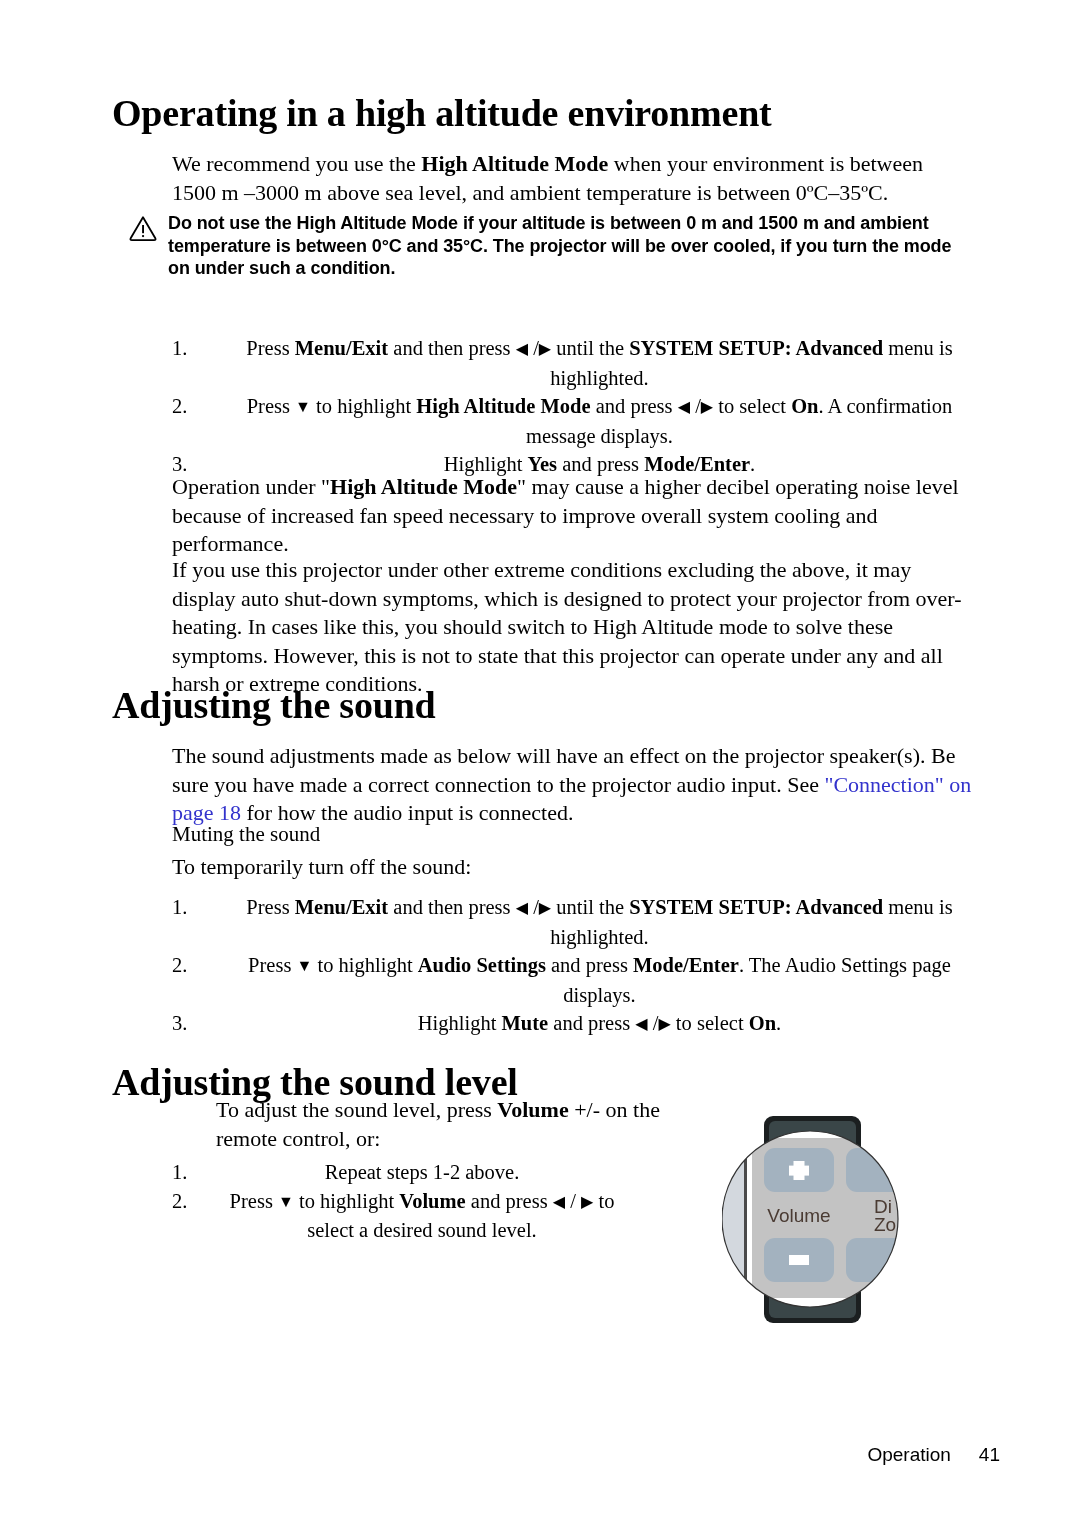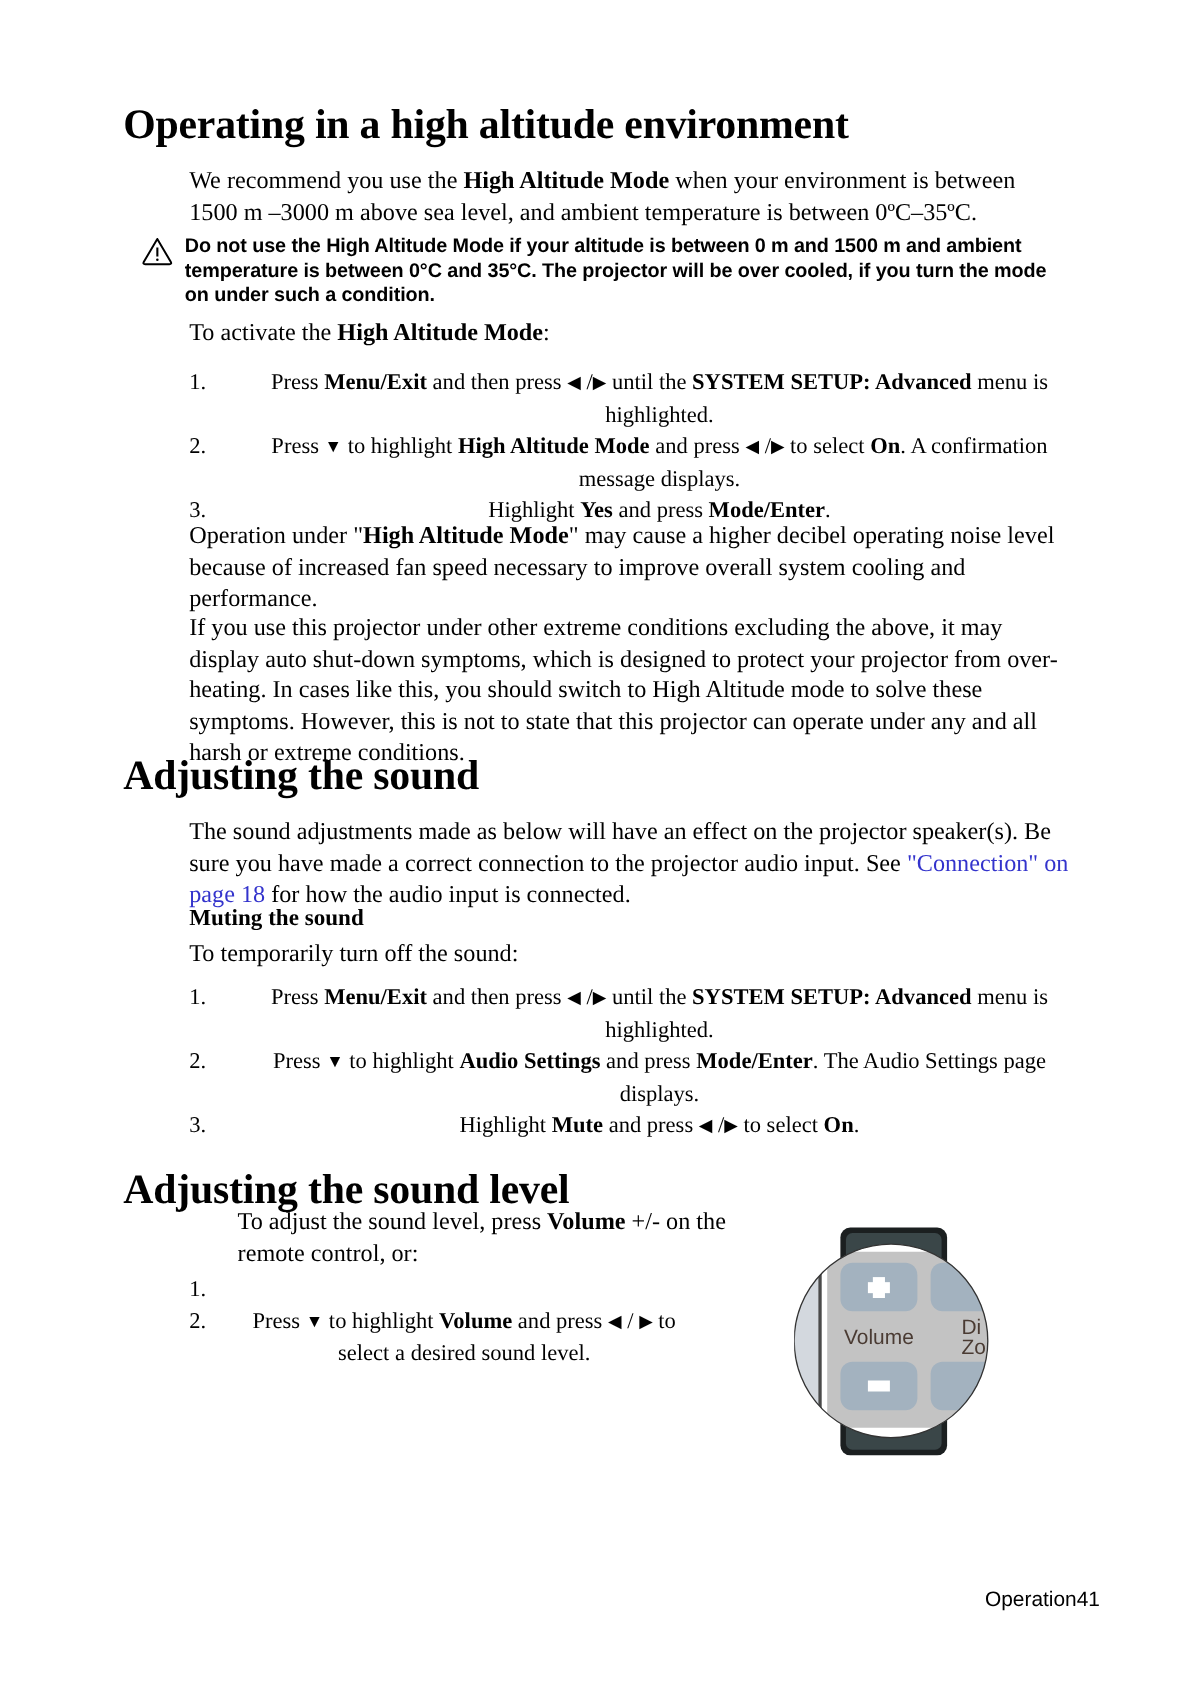--- a/index.html
+++ b/index.html
@@ -94,21 +94,21 @@
     text-align: left;
   }
   .step-body { flex: 1 1 auto; text-align: center; }
   .arrow { font-size: 16px; vertical-align: 1px; letter-spacing: 0; }
 
   
   .subhead {
     position: absolute;
     left: 172px;
     font-family: "Liberation Serif", serif;
-    font-weight: bold;
+    font-weight: normal;
     font-size: 21px;
   }
 
   
   .remote-fig {
     position: absolute;
     left: 722px;
     top: 1112px;
     width: 200px;
     height: 215px;
@@ -118,21 +118,21 @@
   .footer {
     position: absolute;
     left: 0;
     top: 1444px;
     width: 1000px;
     text-align: right;
     font-family: "Liberation Sans", sans-serif;
     font-size: 19px;
     color: #000;
   }
-  .footer .pg { display: inline-block; }
+  .footer .pg { display: inline-block; margin-left: 28px; }
 </style>
 </head>
 <body>
 
 <div class="page">
 
   <h1 class="chapter-heading" id="h-altitude">Operating in a high altitude environment</h1>
 
   <div class="body-text" style="top:150px;">
     <span>We recommend you use the </span><b>High Altitude Mode</b><span> when your environment is between 1500 m –3000 m above sea level, and ambient temperature is between 0ºC–35ºC.</span>
@@ -142,23 +142,20 @@
     <span class="warn-icon">
       <svg viewBox="0 0 30 28" width="30" height="28" aria-hidden="true">
         <path d="M15 3.2 L27.2 24.0 Q28.4 26.2 26.0 26.2 L4.0 26.2 Q1.6 26.2 2.8 24.0 Z" fill="none" stroke="#000" stroke-width="1.8" stroke-linejoin="round"></path>
         <rect x="14.1" y="11.0" width="1.9" height="8.2" fill="#000"></rect>
         <circle cx="15.05" cy="22.1" r="1.15" fill="#000"></circle>
       </svg>
     </span>
     <div class="callout-text">Do not use the High Altitude Mode if your altitude is between 0 m and 1500 m and ambient temperature is between 0°C and 35°C. The projector will be over cooled, if you turn the mode on under such a condition.</div>
   </div>
 
-  <div class="body-text" style="top:288px;">
-    <span>To activate the </span><b>High Altitude Mode</b><span>:</span>
-  </div>
 
   <div class="steps" id="steps-altitude" style="top:334px;">
       <div class="step">
         <span class="step-num">1.</span>
         <span class="step-body"><span>Press </span><b>Menu/Exit</b><span> and then press </span><span class="arrow">◀</span><span> /</span><span class="arrow">▶</span><span> until the </span><b>SYSTEM SETUP: Advanced</b><span> menu is highlighted.</span></span>
       </div>
       <div class="step">
         <span class="step-num">2.</span>
         <span class="step-body"><span>Press </span><span class="arrow">▼</span><span> to highlight </span><b>High Altitude Mode</b><span> and press </span><span class="arrow">◀</span><span> /</span><span class="arrow">▶</span><span> to select </span><b>On</b><span>. A confirmation message displays.</span></span>
       </div>
@@ -201,20 +198,21 @@
 
   <h1 class="chapter-heading" id="h-soundlvl">Adjusting the sound level</h1>
 
   <div class="body-text narrow" style="top:1096px;">
     <span>To adjust the sound level, press </span><b>Volume</b><span> +/- on the remote control, or:</span>
   </div>
 
   <div class="steps narrow" id="steps-level" style="top:1158px;">
       <div class="step">
         <span class="step-num">1.</span>
+        <span class="step-body"><span>Repeat steps 1-2 above.</span></span>
       </div>
       <div class="step">
         <span class="step-num">2.</span>
         <span class="step-body"><span>Press </span><span class="arrow">▼</span><span> to highlight </span><b>Volume</b><span> and press </span><span class="arrow">◀</span><span> / </span><span class="arrow">▶</span><span> to select a desired sound level.</span></span>
       </div>
     </div>
 
   <div class="remote-fig">
     <svg viewBox="0 0 200 215" width="200" height="215" aria-hidden="true">
       <defs>

